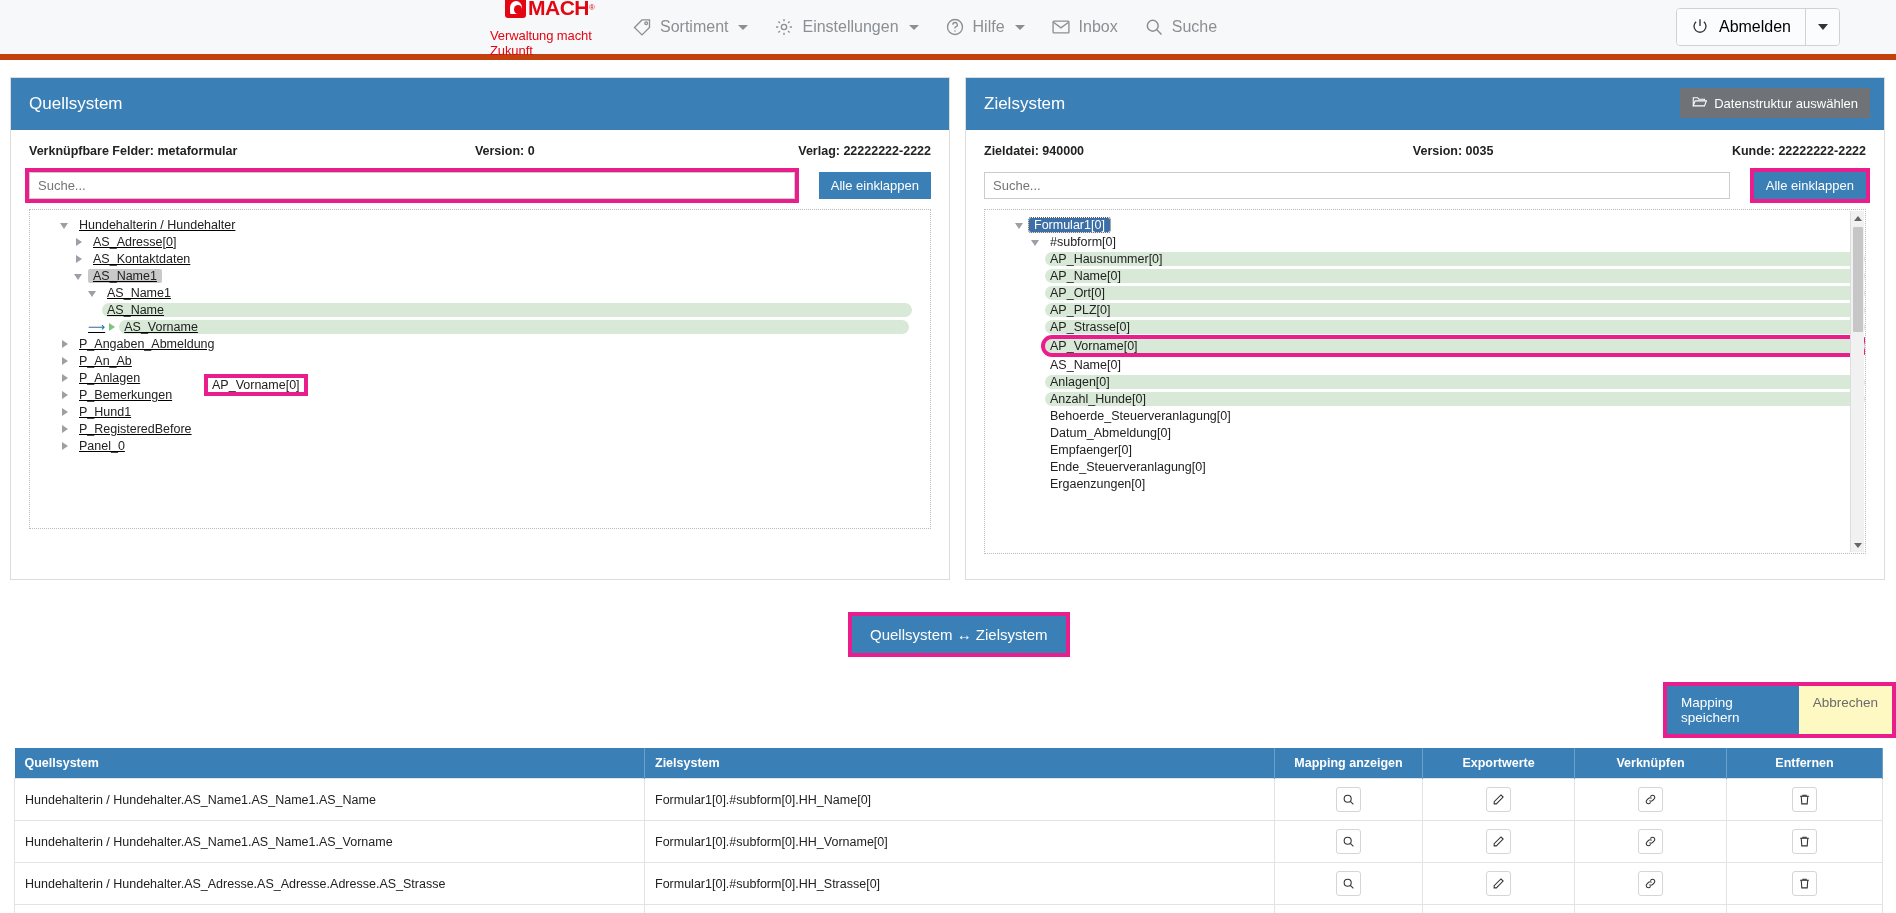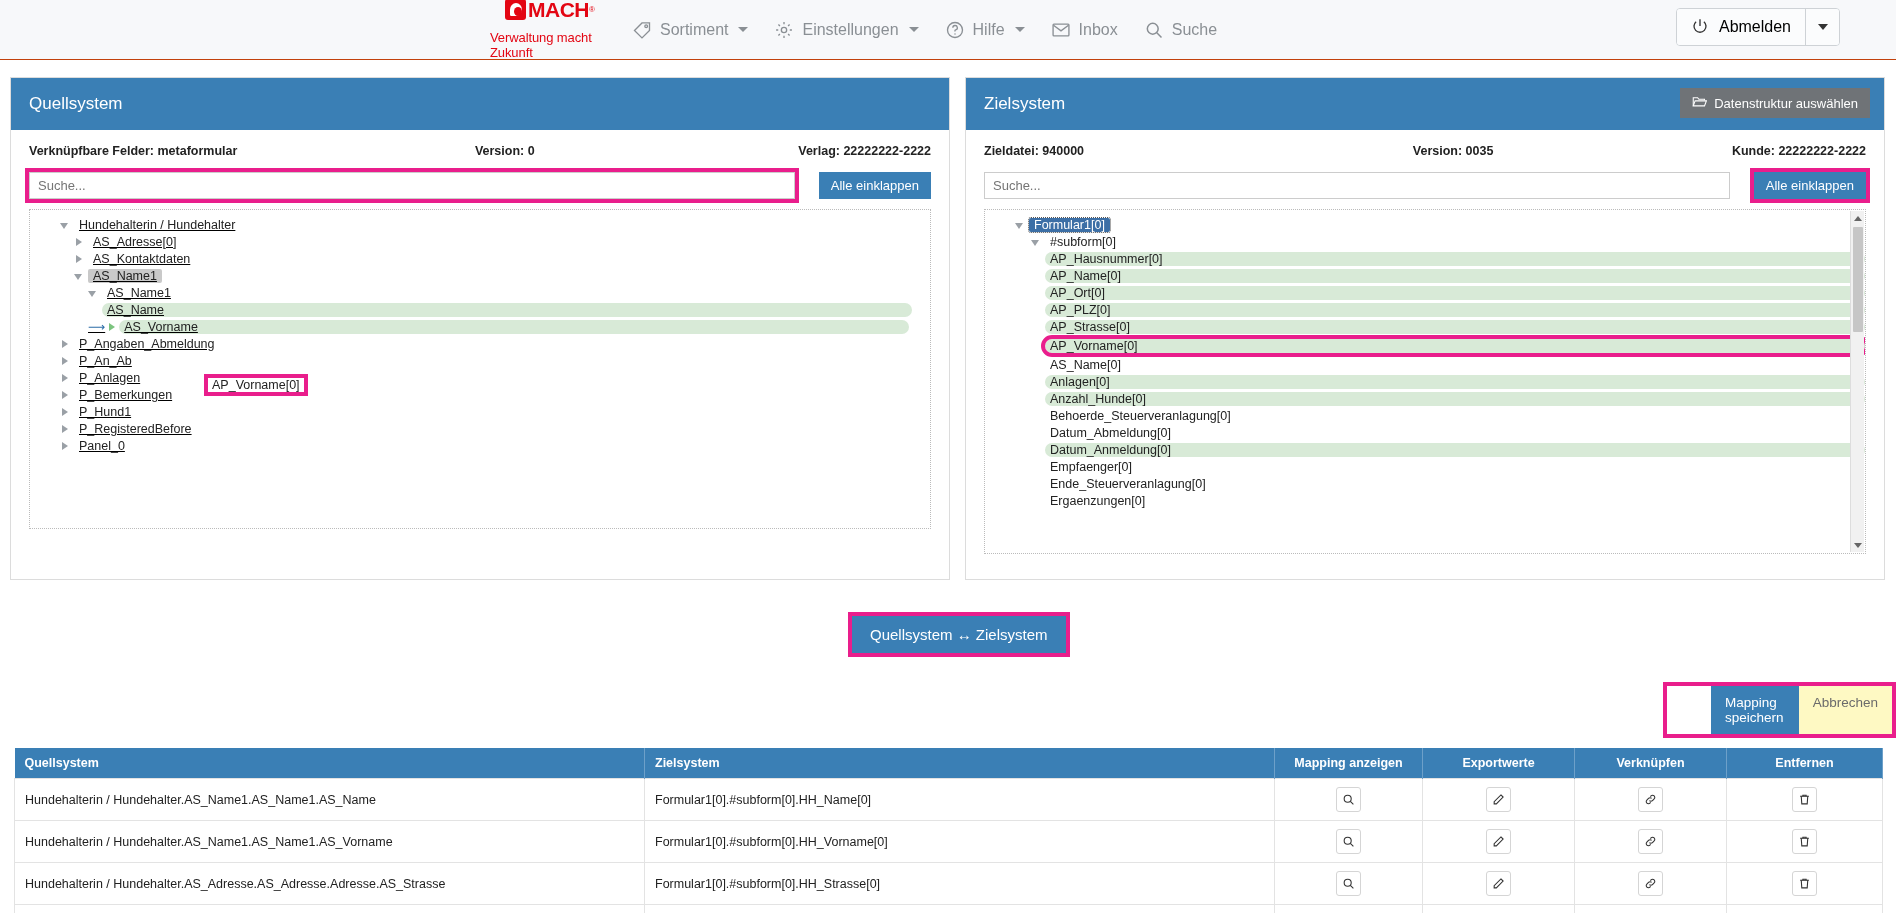--- a/index.html
+++ b/index.html
@@ -9,21 +9,21 @@
     background: #ffffff;
     font-family: "Liberation Sans", sans-serif;
     overflow: hidden;
   }
   body { position: relative; }
 
   
   .topbar {
     position: absolute; left: 0; top: 0; width: 1896px; height: 60px;
     background: #f7f8fa;
-    border-bottom: 1px solid #c2410c;
+    border-bottom: 6px solid #c2410c;
     display: flex; align-items: center;
   }
   .topbar-spacer { flex: 0 0 490px; }
   .brand { display: flex; flex-direction: column; align-items: center; justify-content: center;
            width: 120px; margin-right: 22px; }
   .brand-main { display: flex; align-items: center; }
   .brand-mark {
     width: 21px; height: 21px; background: #e30613; border-radius: 3px;
     position: relative; margin-right: 2px;
   }
@@ -172,21 +172,21 @@
     background: #3a7fb5; color: #fff; font-size: 15px; padding: 10px 18px;
     cursor: pointer; white-space: nowrap;
   }
 
   
   .savewrap {
     position: absolute; left: 1663px; top: 682px;
     border: 4px solid #e91e8c; display: flex; background: #fff;
   }
   .btn-save {
-    background: #3a7fb5; color: #fff; font-size: 13.5px; padding: 9px 14px; cursor: pointer; margin-left: 44px;
+    background: #3a7fb5; color: #fff; font-size: 13.5px; padding: 9px 14px; cursor: pointer;
   }
   .btn-cancel {
     background: #fef9c3; color: #6b6b6b; font-size: 13.5px; padding: 9px 14px; cursor: pointer;
   }
 
   
   .tablewrap {
     position: absolute; left: 14px; top: 748px; width: 1868px;
   }
   table { border-collapse: collapse; width: 100%; table-layout: fixed; }
@@ -432,23 +432,20 @@
         <span class="tlabel green" style="display:block;width:822px">Anlagen[0]</span>
       </div>
       <div class="tnode" style="padding-left:44px">
         <span class="tlabel green" style="display:block;width:822px">Anzahl_Hunde[0]</span>
       </div>
       <div class="tnode" style="padding-left:44px">
         <span class="tlabel">Behoerde_Steuerveranlagung[0]</span>
       </div>
       <div class="tnode" style="padding-left:44px">
         <span class="tlabel">Datum_Abmeldung[0]</span>
-      </div>
-      <div class="tnode" style="padding-left:44px">
-        <span class="tlabel green" style="display:block;width:822px">Datum_Anmeldung[0]</span>
       </div>
       <div class="tnode" style="padding-left:44px">
         <span class="tlabel">Empfaenger[0]</span>
       </div>
       <div class="tnode" style="padding-left:44px">
         <span class="tlabel">Ende_Steuerveranlagung[0]</span>
       </div>
       <div class="tnode" style="padding-left:44px">
         <span class="tlabel">Ergaenzungen[0]</span>
       </div>

